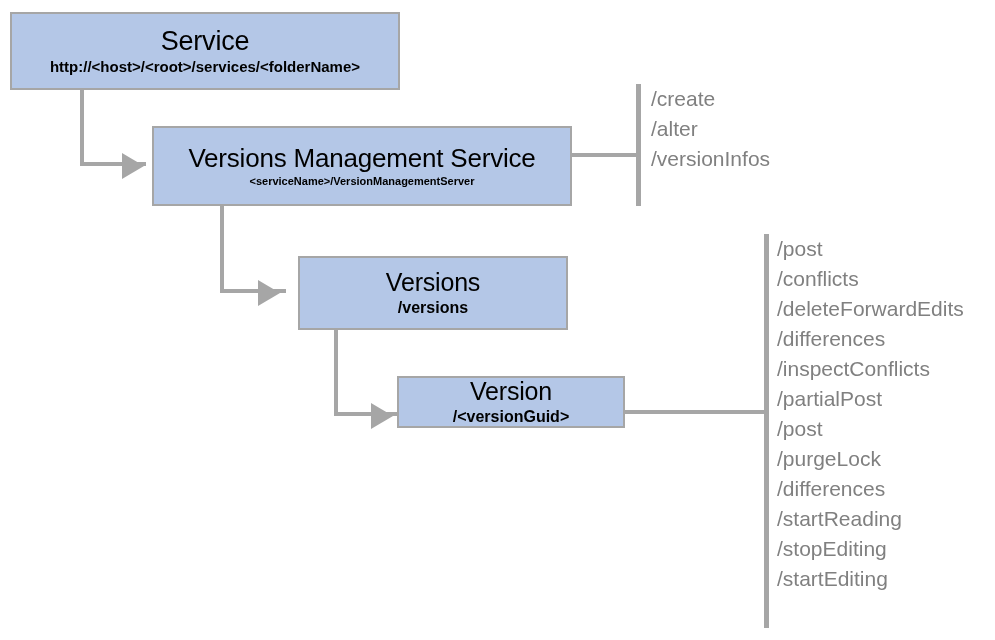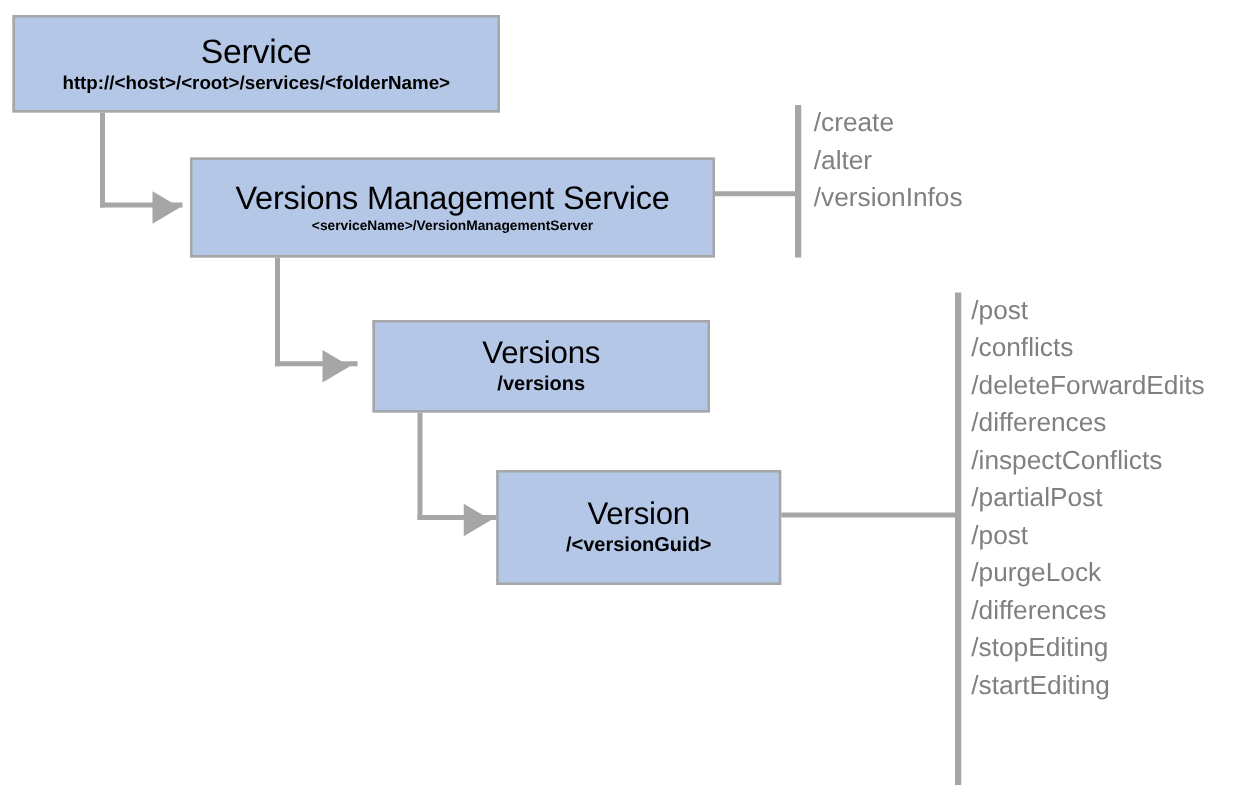--- a/index.html
+++ b/index.html
@@ -46,21 +46,21 @@
   .node .sub {
     font-size: 15px;
     font-weight: 700;
     margin-top: 4px;
     white-space: nowrap;
   }
 
   #node-catalog   { left: 10px;  top: 12px;  width: 390px; height: 78px; }
   #node-vms       { left: 152px; top: 126px; width: 420px; height: 80px; }
   #node-versions  { left: 286px; top: 256px; width: 270px; height: 74px; margin-left: 12px; }
-  #node-version   { left: 397px; top: 376px; width: 228px; height: 92px; }
+  #node-version   { left: 397px; top: 376px; width: 228px; height: 52px; }
 
   #node-catalog .title  { font-size: 27px; }
   #node-catalog .sub    { font-size: 15px; }
   #node-vms .title      { font-size: 26px; }
   #node-vms .sub        { font-size: 11px; }
   #node-versions .title { font-size: 25px; }
   #node-versions .sub   { font-size: 16px; }
   #node-version .title  { font-size: 25px; }
   #node-version .sub    { font-size: 16px; }
 
@@ -175,17 +175,18 @@
   <div class="ops" id="ops-version">
     <span class="op">/post</span>
     <span class="op">/conflicts</span>
     <span class="op">/deleteForwardEdits</span>
     <span class="op">/differences</span>
     <span class="op">/inspectConflicts</span>
     <span class="op">/partialPost</span>
     <span class="op">/post</span>
     <span class="op">/purgeLock</span>
     <span class="op">/differences</span>
+    <span class="op">/startReading</span>
     <span class="op">/stopEditing</span>
     <span class="op">/startEditing</span>
   </div>
 
 </div>
 
 </body></html>

